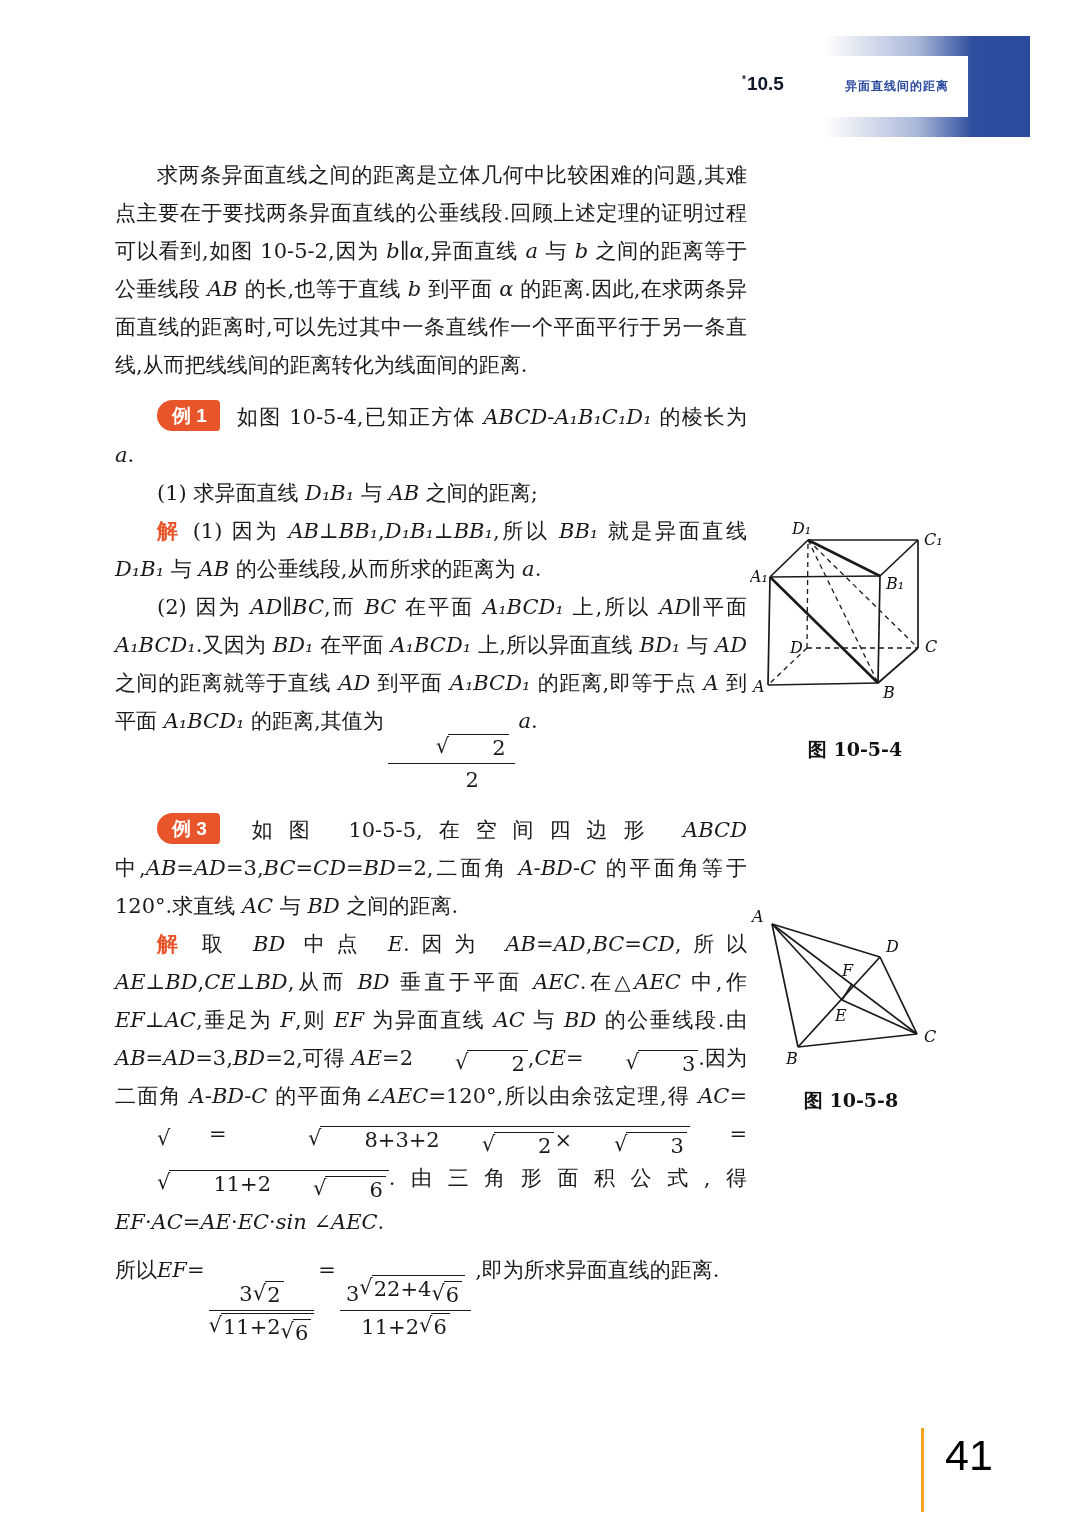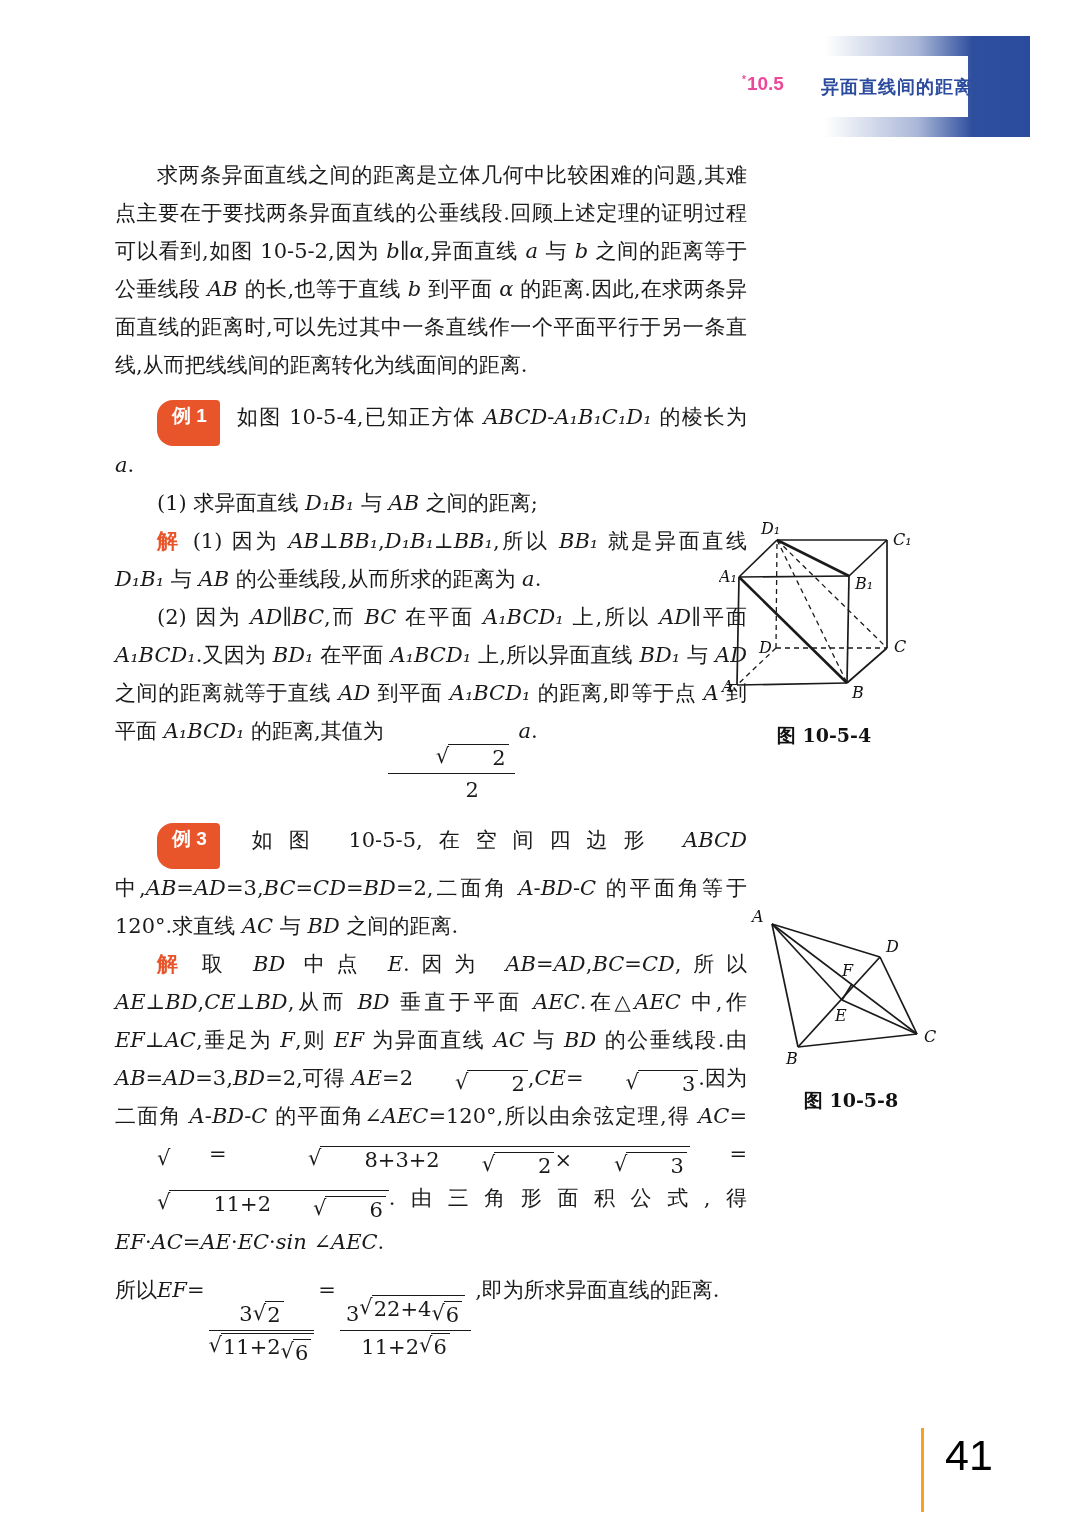--- a/index.html
+++ b/index.html
@@ -4,55 +4,55 @@
 <style>
   html,body{margin:0;padding:0;background:#ffffff;}
   .page{position:relative;width:1080px;height:1515px;margin:0 auto;background:#ffffff;
         font-family:"DejaVu Serif","Liberation Serif",serif;color:#1a1a1a;overflow:hidden;}
 
   
   .header-band{position:absolute;left:825px;top:36px;width:205px;height:101px;
       background:linear-gradient(90deg,#ffffff 0%,#aab7d8 45%,#2e4e9e 72%,#2b4b9e 100%);}
   .header-white-box{position:absolute;left:1px;top:20px;width:142px;height:61px;background:#ffffff;
       display:flex;align-items:center;justify-content:center;}
-  .header-title{font-family:"Liberation Sans",sans-serif;font-weight:bold;font-size:18px;
+  .header-title{font-family:"Liberation Sans",sans-serif;font-weight:bold;font-size:12px;
       color:#2b4b9e;letter-spacing:1px;white-space:nowrap;}
   .section-num{position:absolute;left:742px;top:73px;font-family:"Liberation Sans",sans-serif;
-      font-weight:bold;font-size:19px;color:#ec4899;}
+      font-weight:bold;font-size:19px;color:#0f172a;}
   .section-num sup{font-size:10px;vertical-align:7px;margin-right:1px;}
 
   
   #main-text{position:absolute;left:115px;top:156px;width:632px;font-size:21px;line-height:38px;
       text-align:justify;}
   .para{margin:0;}
   em.m{font-style:italic;}
   .blue{color:#2f55a8;}
   .jie{color:#e8552b;font-weight:bold;font-family:"Liberation Sans",sans-serif;margin-right:12px;}
   .badge{display:inline-block;background:#e8552b;color:#ffffff;font-family:"Liberation Sans",sans-serif;
-      font-weight:bold;font-size:19px;line-height:31px;padding:0 13px 15px 15px;
+      font-weight:bold;font-size:19px;line-height:31px;padding:0 13px 0 15px;
       border-radius:16px 4px 4px 16px;margin-right:16px;text-indent:0;vertical-align:2px;}
 
   
   .sqrt{display:inline-flex;align-items:flex-start;vertical-align:-3px;}
   .sqrt>.sign{line-height:1.05;margin-right:-1px;transform:translateY(1px);}
   .sqrt>.rad{border-top:1.5px solid #1a1a1a;padding:1px 3px 0 2px;line-height:1.2;white-space:nowrap;}
 
   
   .frac{display:inline-flex;flex-direction:column;vertical-align:-24px;text-align:center;
       margin:0 4px;line-height:1.35;}
   .frac>.num{border-bottom:1.5px solid #1a1a1a;padding:0 6px 2px;display:flex;justify-content:center;align-items:flex-end;}
   .frac>.den{padding-top:2px;display:flex;justify-content:center;align-items:flex-start;}
 
   
   .fig{position:absolute;margin:0;}
-  #figure1{left:719px;top:508px;width:210px;}
+  #figure1{left:750px;top:508px;width:210px;}
   #figure2{left:740px;top:892px;width:222px;}
   .fig-caption{text-align:center;font-weight:bold;font-size:19px;
       font-family:"DejaVu Serif","Liberation Serif",serif;color:#111;}
-  #figure1 .fig-caption{margin-top:11px;}
+  #figure1 .fig-caption{margin-top:25px;}
   #figure2 .fig-caption{margin-top:12px;}
   .fig svg text{font-family:"DejaVu Serif","Liberation Serif",serif;font-style:italic;font-size:16px;fill:#111;}
 
   
   #page-rule{position:absolute;left:921px;top:1428px;width:3px;height:84px;background:#f6a21e;}
   #page-number{position:absolute;left:945px;top:1431px;font-family:"Liberation Sans",sans-serif;
       font-size:43px;color:#000000;}
 </style>
 </head>
 <body>

